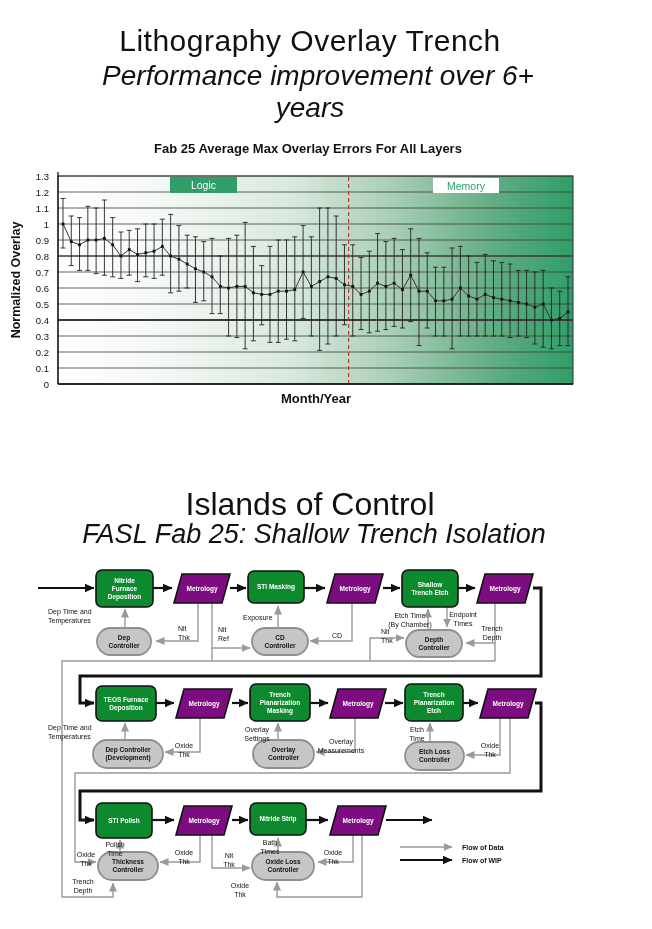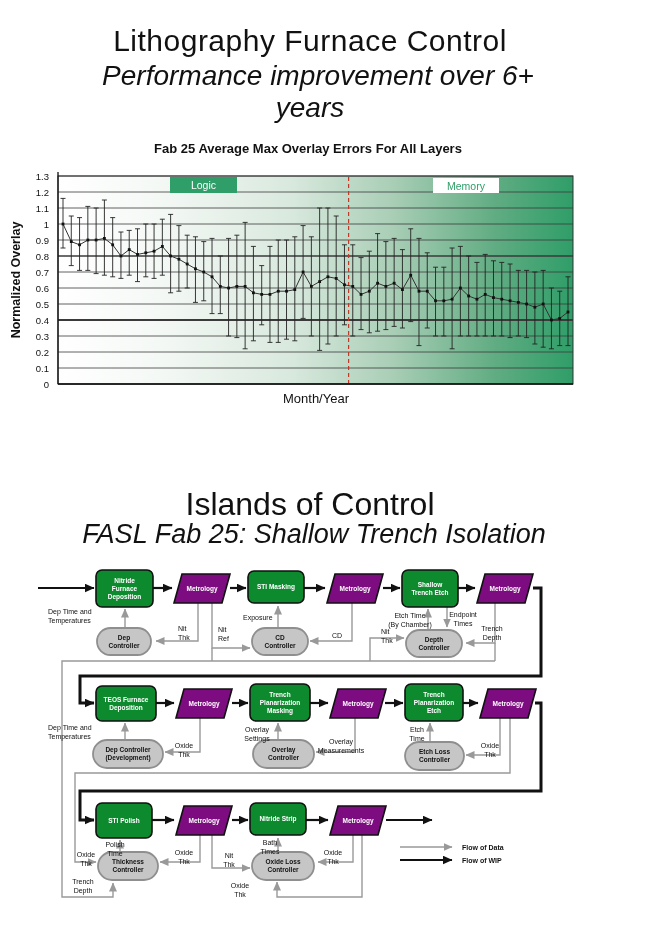--- a/index.html
+++ b/index.html
@@ -6,35 +6,35 @@
   body{
     width:652px;height:929px;position:relative;background:#ffffff;
     font-family:"Liberation Sans", sans-serif;overflow:hidden;color:#111;
   }
   .abs{position:absolute;}
   .ctr{left:0;width:620px;text-align:center;}
   #title1{top:24px;font-size:30px;letter-spacing:.5px;}
   #sub1a{top:60px;font-size:28px;font-style:italic;margin-left:8px;}
   #sub1b{top:92px;font-size:28px;font-style:italic;}
   #chart-title{top:141px;left:0;width:616px;text-align:center;font-size:13px;font-weight:bold;}
-  #xaxis-label{top:391px;left:0;width:632px;text-align:center;font-size:13px;font-weight:normal;}
+  #xaxis-label{top:391px;left:0;width:632px;text-align:center;font-size:13px;font-weight:bold;}
   #yaxis-label{
     top:272px;left:-48px;width:130px;height:16px;text-align:center;
     font-size:12.5px;font-weight:bold;transform:rotate(-90deg);
   }
   #title2{top:486px;font-size:32px;}
   #sub2{top:519px;font-size:27px;font-style:italic;width:628px;}
   #chart-box{left:0;top:130px;width:652px;height:290px;}
   #diagram-box{left:0;top:555px;width:652px;height:374px;}
   svg{display:block;}
 </style>
 </head>
 <body>
 
-<div class="abs ctr" id="title1">Lithography Furnace Control</div>
+<div class="abs ctr" id="title1">Lithography Overlay Trench</div>
 <div class="abs ctr" id="sub1a">Performance improvement over 6+</div>
 <div class="abs ctr" id="sub1b">years</div>
 
 <div class="abs" id="chart-title">Fab 25 Average Max Overlay Errors For All Layers</div>
 <div class="abs" id="yaxis-label">Normalized Overlay</div>
 <div class="abs" id="xaxis-label">Month/Year</div>
 
 <div class="abs" id="chart-box">
     <svg viewBox="0 130 652 290" width="652" height="290">
       <defs>

